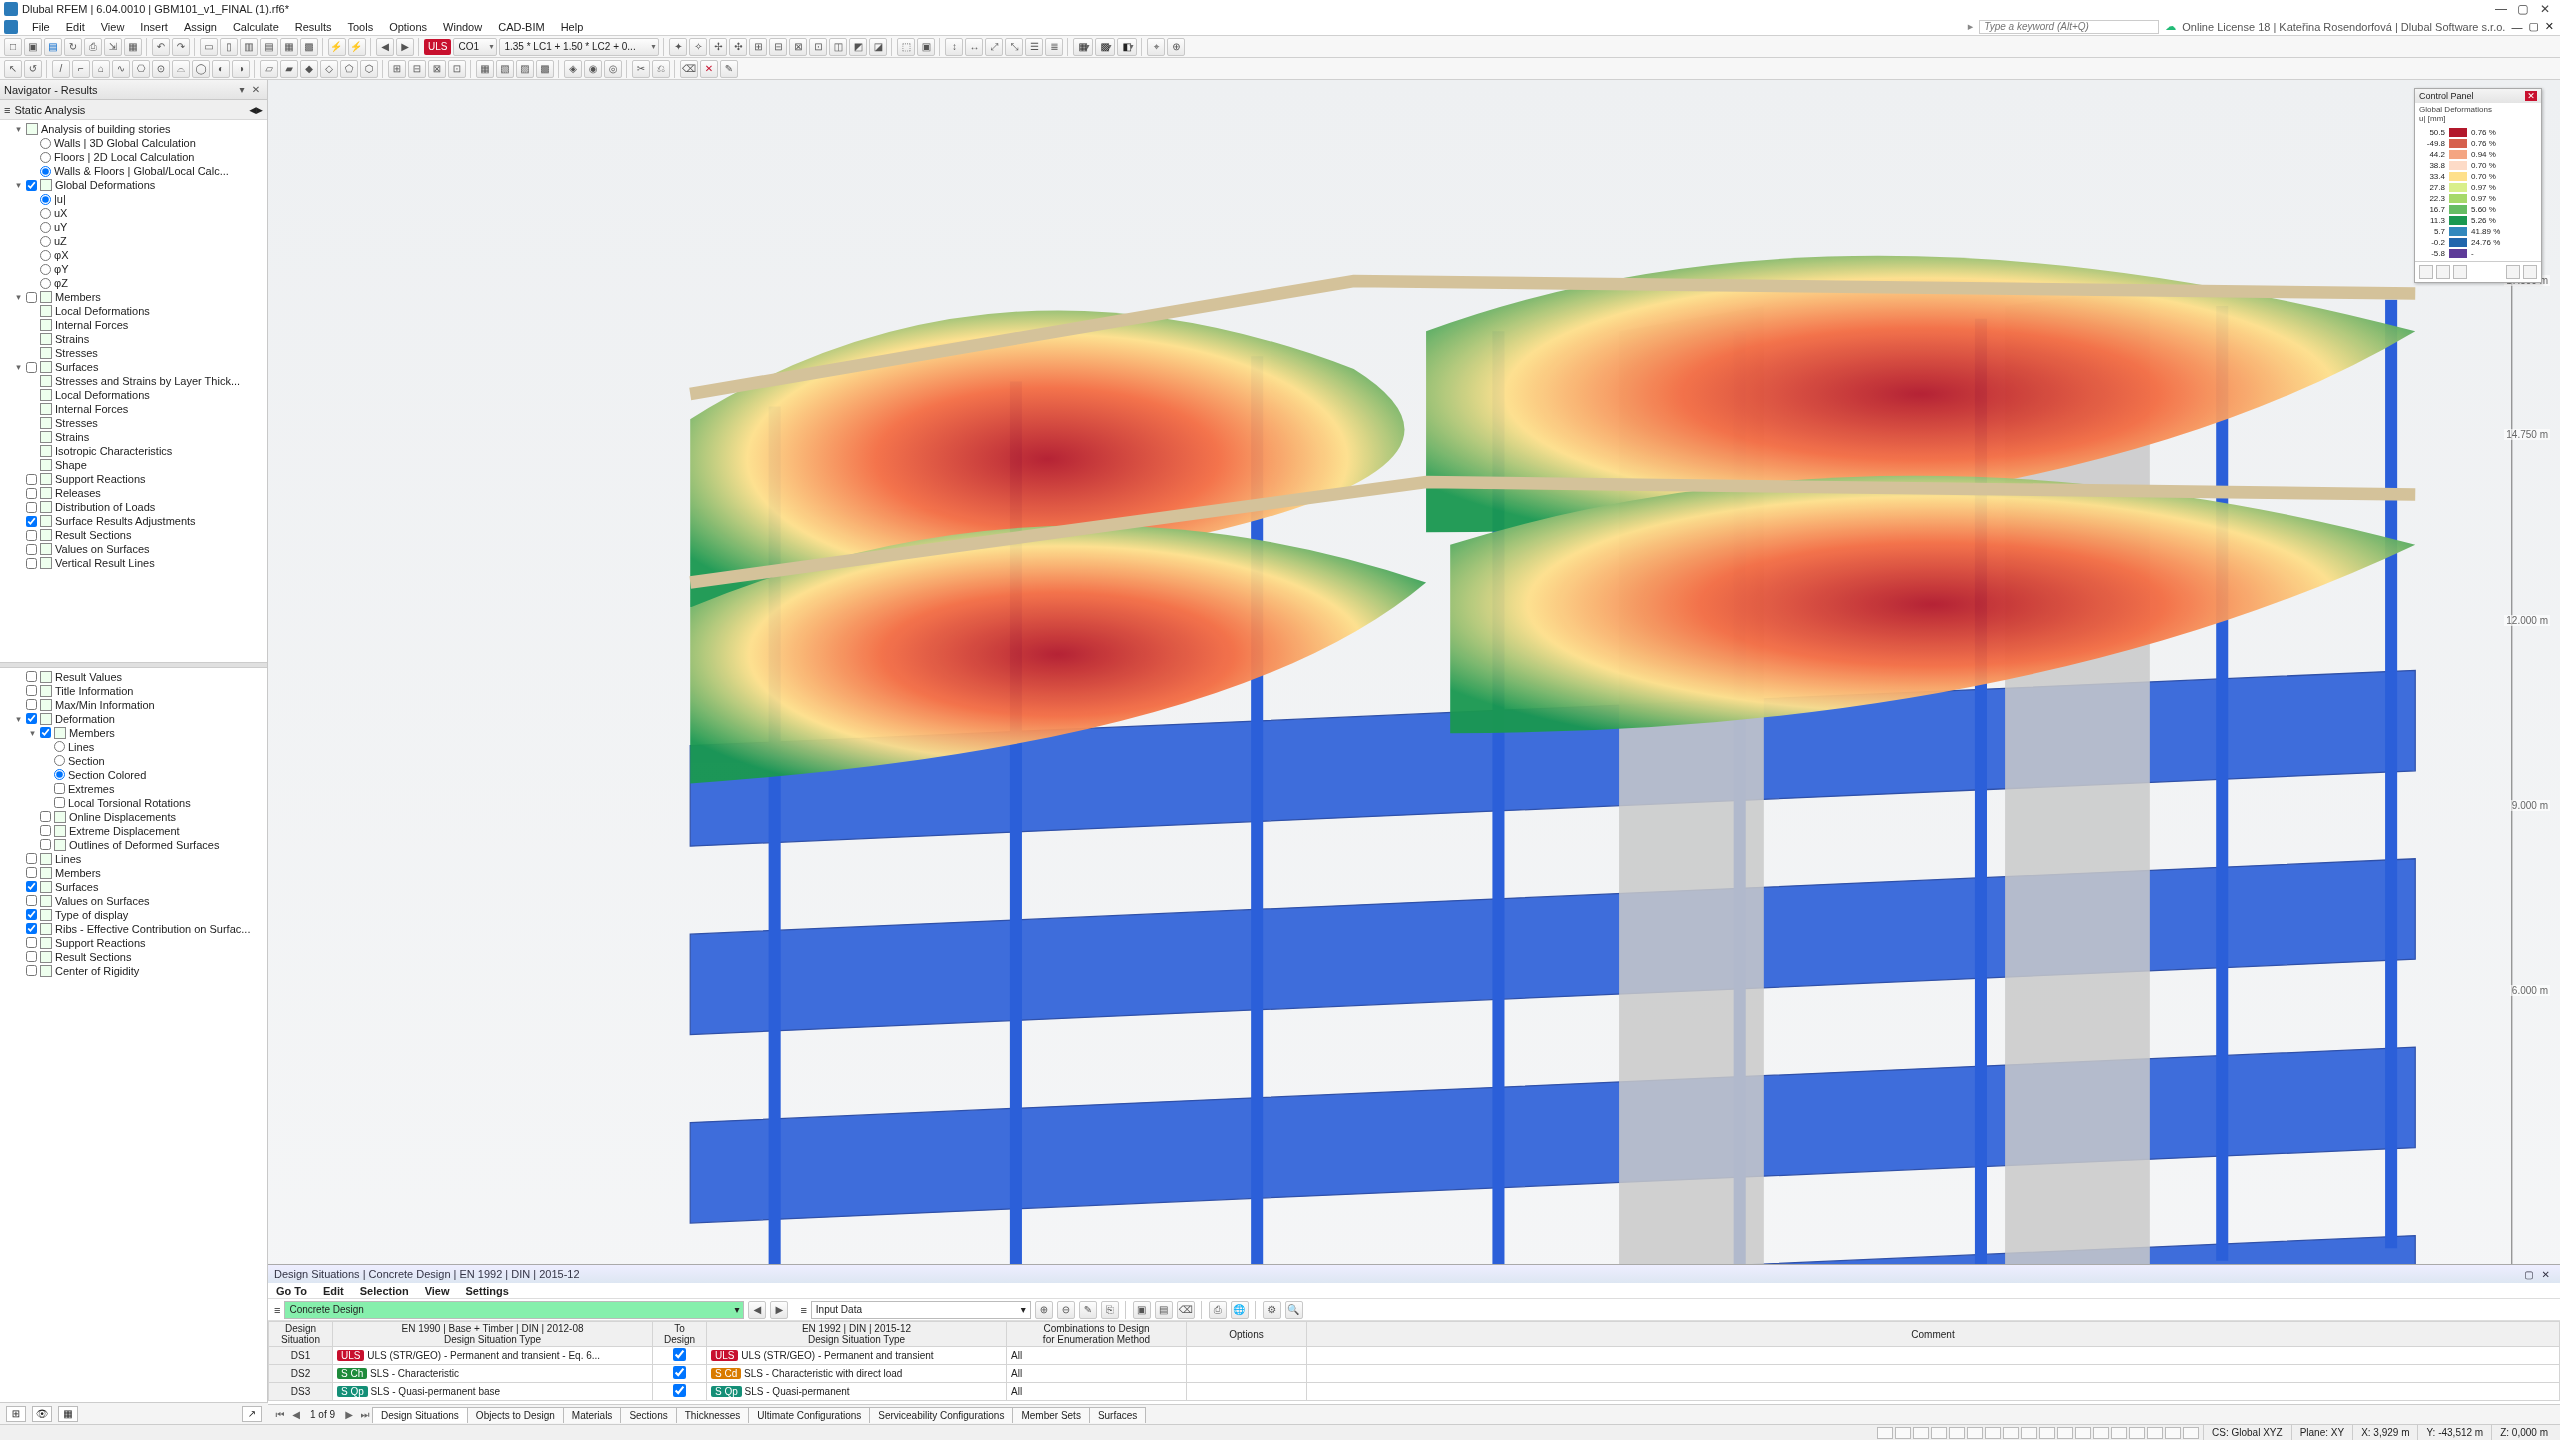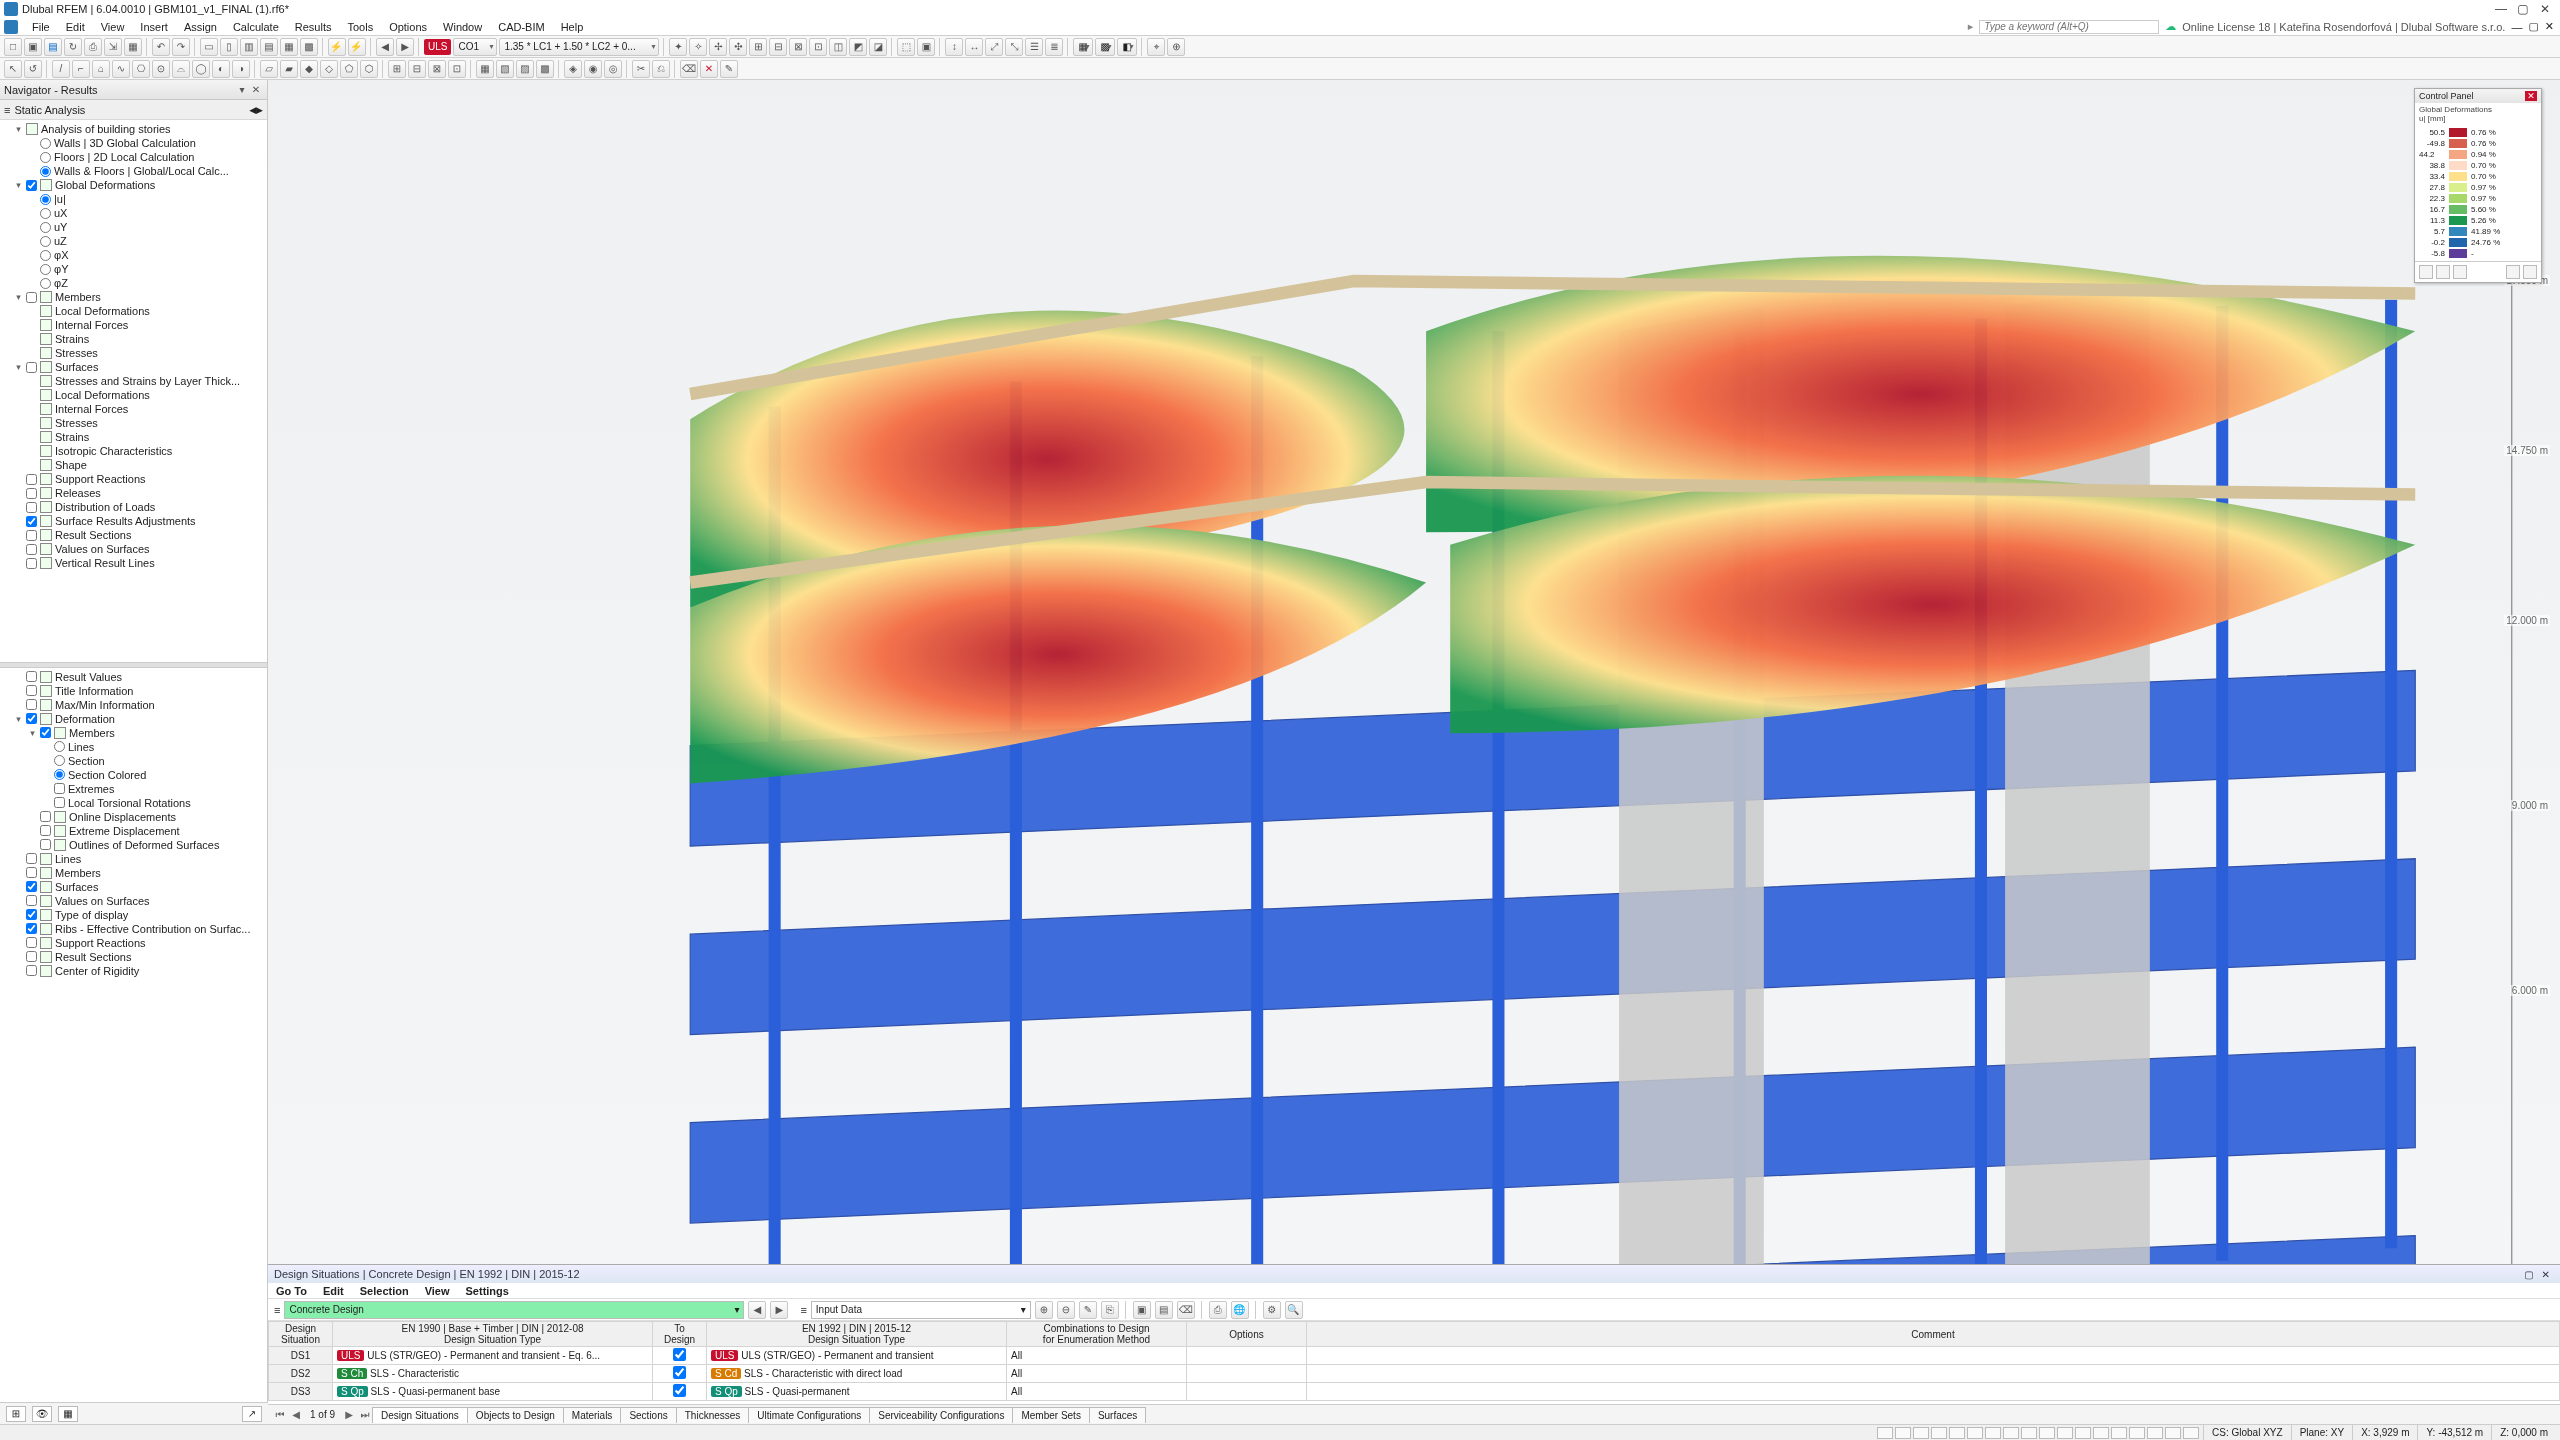--- a/index.html
+++ b/index.html
@@ -592,21 +592,21 @@
 
       <g stroke="#d4c29a" stroke-width="10" fill="none">
         <polyline points="350,250 900,160 1780,170"></polyline>
         <polyline points="350,400 960,320 1780,330"></polyline>
       </g>
 
       <line x1="1860" y1="140" x2="1860" y2="1060" stroke="#888" stroke-width="1"></line>
       <g fill="#888" font-size="9"></g>
     </svg>
     <div class="dimlabel" style="top:195px">17.500 m</div>
-    <div class="dimlabel" style="top:365px">14.750 m</div>
+    <div class="dimlabel" style="top:349px">14.750 m</div>
     <div class="dimlabel" style="top:535px">12.000 m</div>
     <div class="dimlabel" style="top:720px">9.000 m</div>
     <div class="dimlabel" style="top:905px">6.000 m</div>
 
     
     <div class="ctrlpanel">
       <div class="hd">
           <span>Control Panel</span>
           <span class="x">✕</span>
         </div>
@@ -617,21 +617,21 @@
             <span style="width:26px;text-align:right">50.5</span>
             <span class="sw" style="background:#b2182b"></span>
             <span>0.76 %</span>
           </div>
           <div class="row">
             <span style="width:26px;text-align:right">-49.8</span>
             <span class="sw" style="background:#d6604d"></span>
             <span>0.76 %</span>
           </div>
           <div class="row">
-            <span style="width:26px;text-align:left">44.2</span>
+            <span style="width:26px;text-align:right">44.2</span>
             <span class="sw" style="background:#f4a582"></span>
             <span>0.94 %</span>
           </div>
           <div class="row">
             <span style="width:26px;text-align:right">38.8</span>
             <span class="sw" style="background:#fddbc7"></span>
             <span>0.70 %</span>
           </div>
           <div class="row">
             <span style="width:26px;text-align:right">33.4</span>

